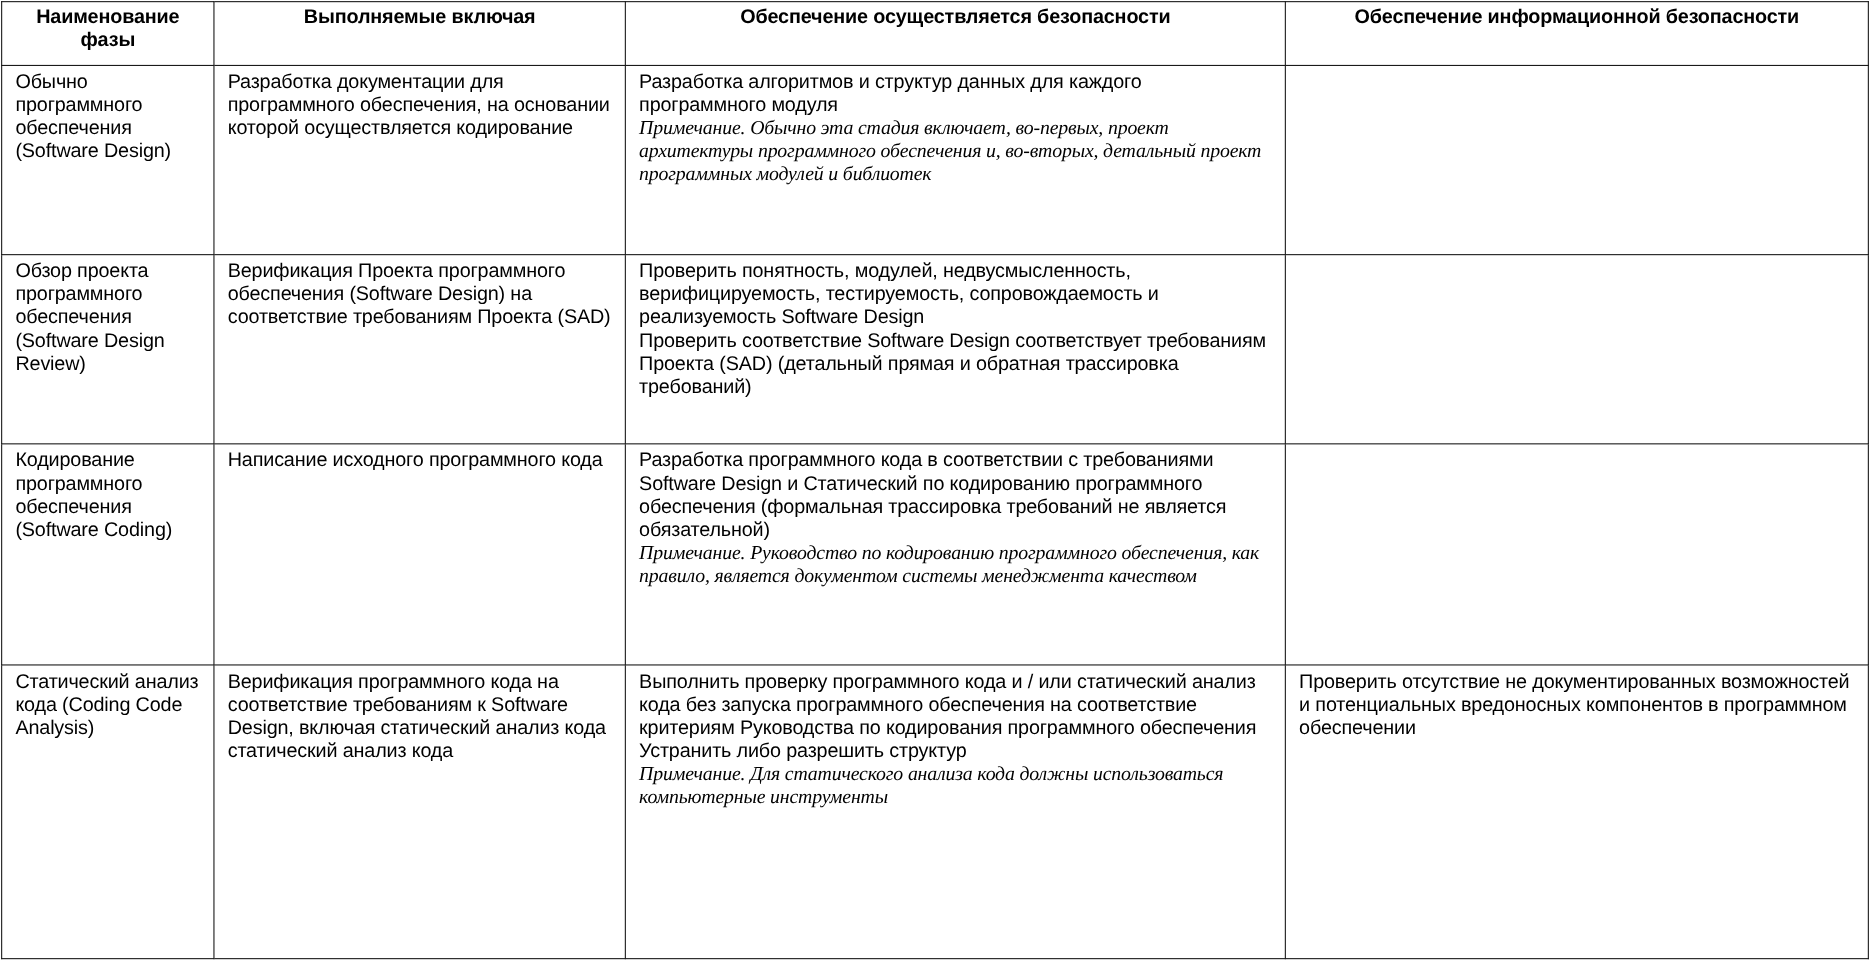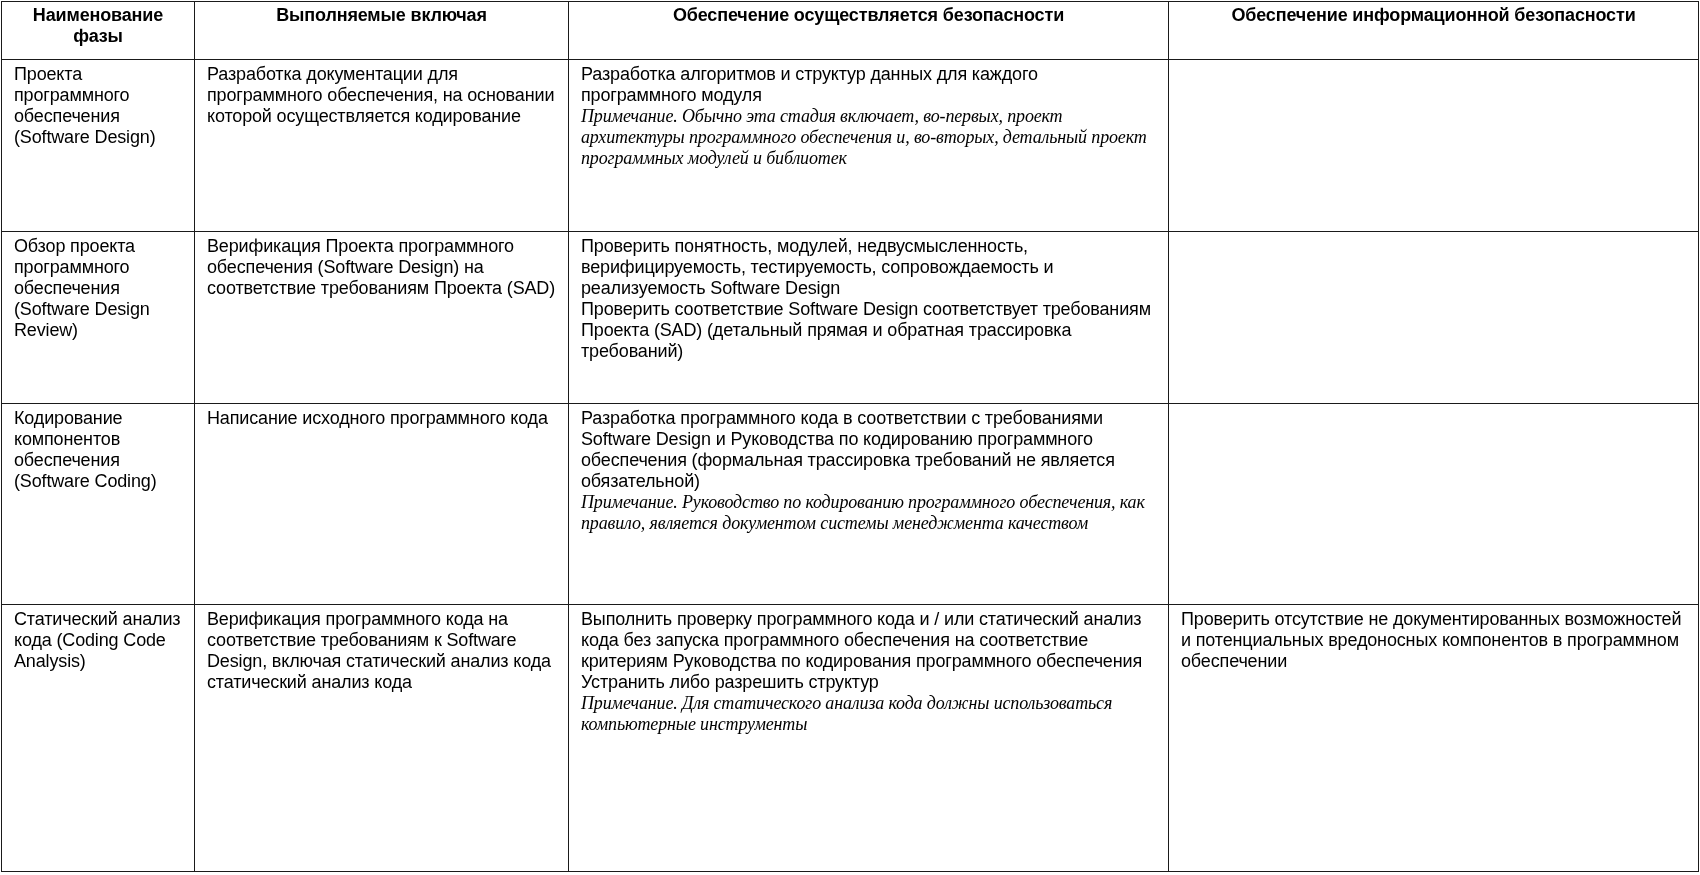--- a/index.html
+++ b/index.html
@@ -69,21 +69,21 @@
     <tr>
       <th>Наименование фазы</th>
       <th>Выполняемые включая</th>
       <th>Обеспечение осуществляется безопасности</th>
       <th>Обеспечение информационной безопасности</th>
     </tr>
   </thead>
   <tbody>
     <tr class="r1">
       <td>
-          <span class="line">Проекта программного обеспечения (Software Design)</span>
+          <span class="line">Обычно программного обеспечения (Software Design)</span>
         </td>
       <td>
           <span class="line">Разработка документации для программного обеспечения, на основании которой осуществляется кодирование</span>
         </td>
       <td>
         <span class="line">Разработка алгоритмов и структур данных для каждого программного модуля</span>
         <span class="note">Примечание. Обычно эта стадия включает, во-первых, проект архитектуры программного обеспечения и, во-вторых, детальный проект программных модулей и библиотек</span>
       </td>
       <td></td>
     </tr>
@@ -95,27 +95,27 @@
           <span class="line">Верификация Проекта программного обеспечения (Software Design) на соответствие требованиям Проекта (SAD)</span>
         </td>
       <td>
         <span class="line">Проверить понятность, модулей, недвусмысленность, верифицируемость, тестируемость, сопровождаемость и реализуемость Software Design</span>
         <span class="line">Проверить соответствие Software Design соответствует требованиям Проекта (SAD) (детальный прямая и обратная трассировка требований)</span>
       </td>
       <td></td>
     </tr>
     <tr class="r3">
       <td>
-          <span class="line">Кодирование компонентов обеспечения (Software Coding)</span>
+          <span class="line">Кодирование программного обеспечения (Software Coding)</span>
         </td>
       <td>
           <span class="line">Написание исходного программного кода</span>
         </td>
       <td>
-        <span class="line">Разработка программного кода в соответствии с требованиями Software Design и Руководства по кодированию программного обеспечения (формальная трассировка требований не является обязательной)</span>
+        <span class="line">Разработка программного кода в соответствии с требованиями Software Design и Статический по кодированию программного обеспечения (формальная трассировка требований не является обязательной)</span>
         <span class="note">Примечание. Руководство по кодированию программного обеспечения, как правило, является документом системы менеджмента качеством</span>
       </td>
       <td></td>
     </tr>
     <tr class="r4">
       <td>
           <span class="line">Статический анализ кода (Coding Code Analysis)</span>
         </td>
       <td>
           <span class="line">Верификация программного кода на соответствие требованиям к Software Design, включая статический анализ кода статический анализ кода</span>

